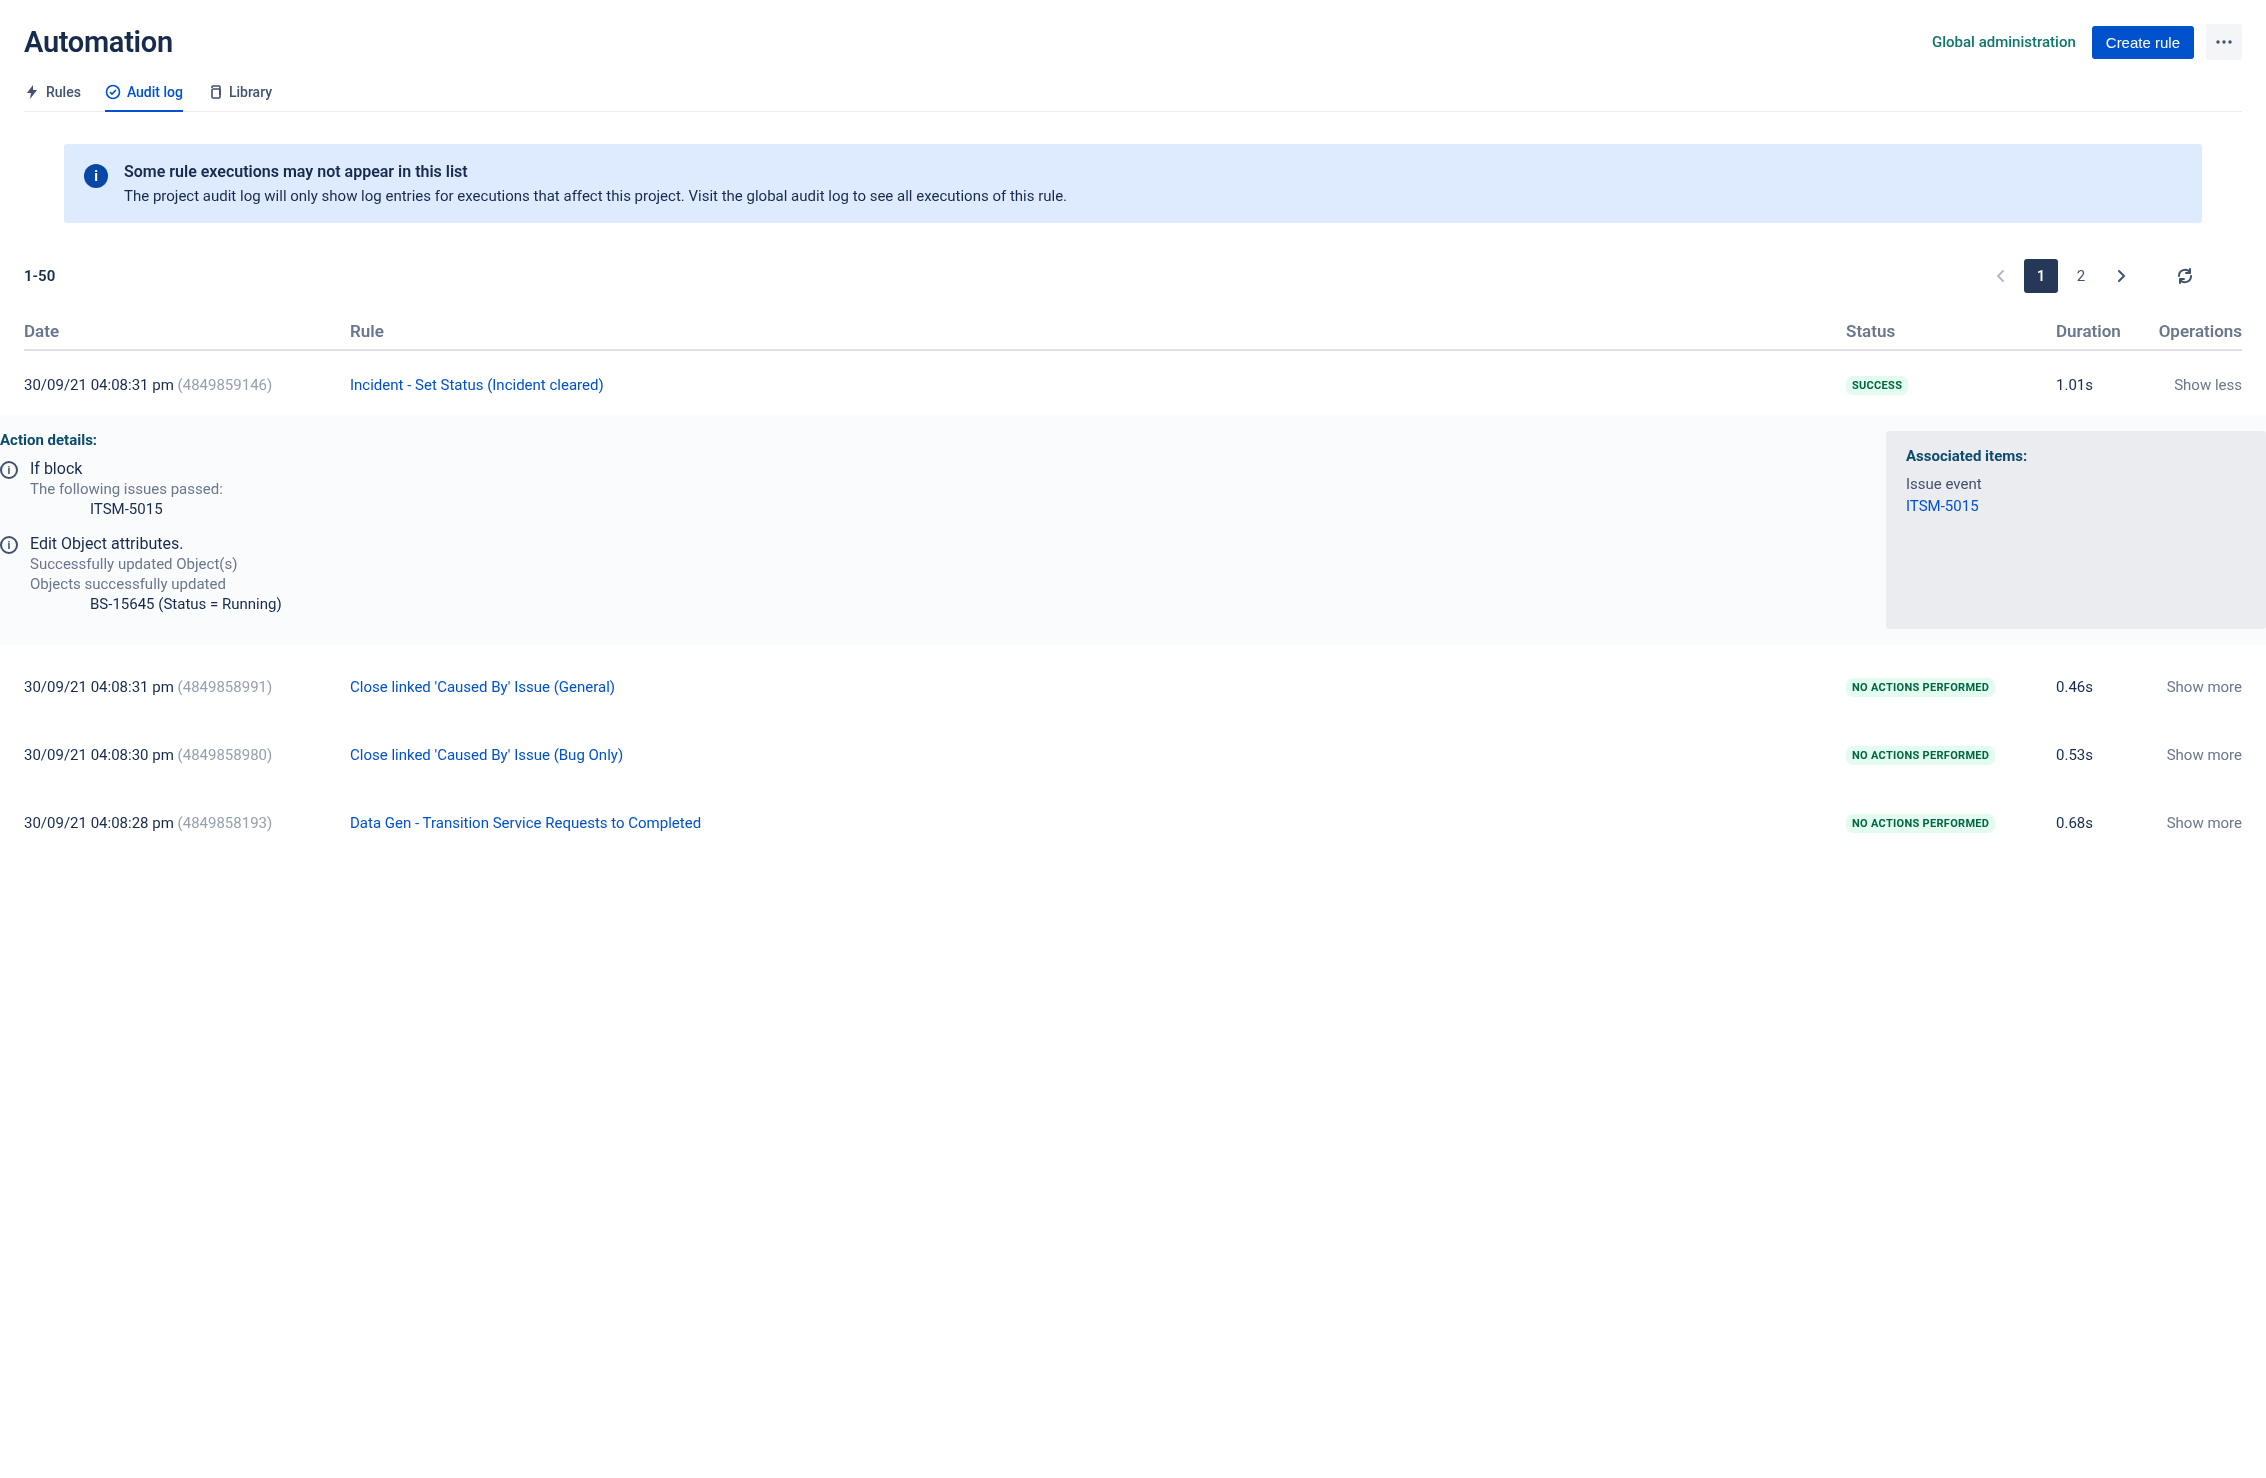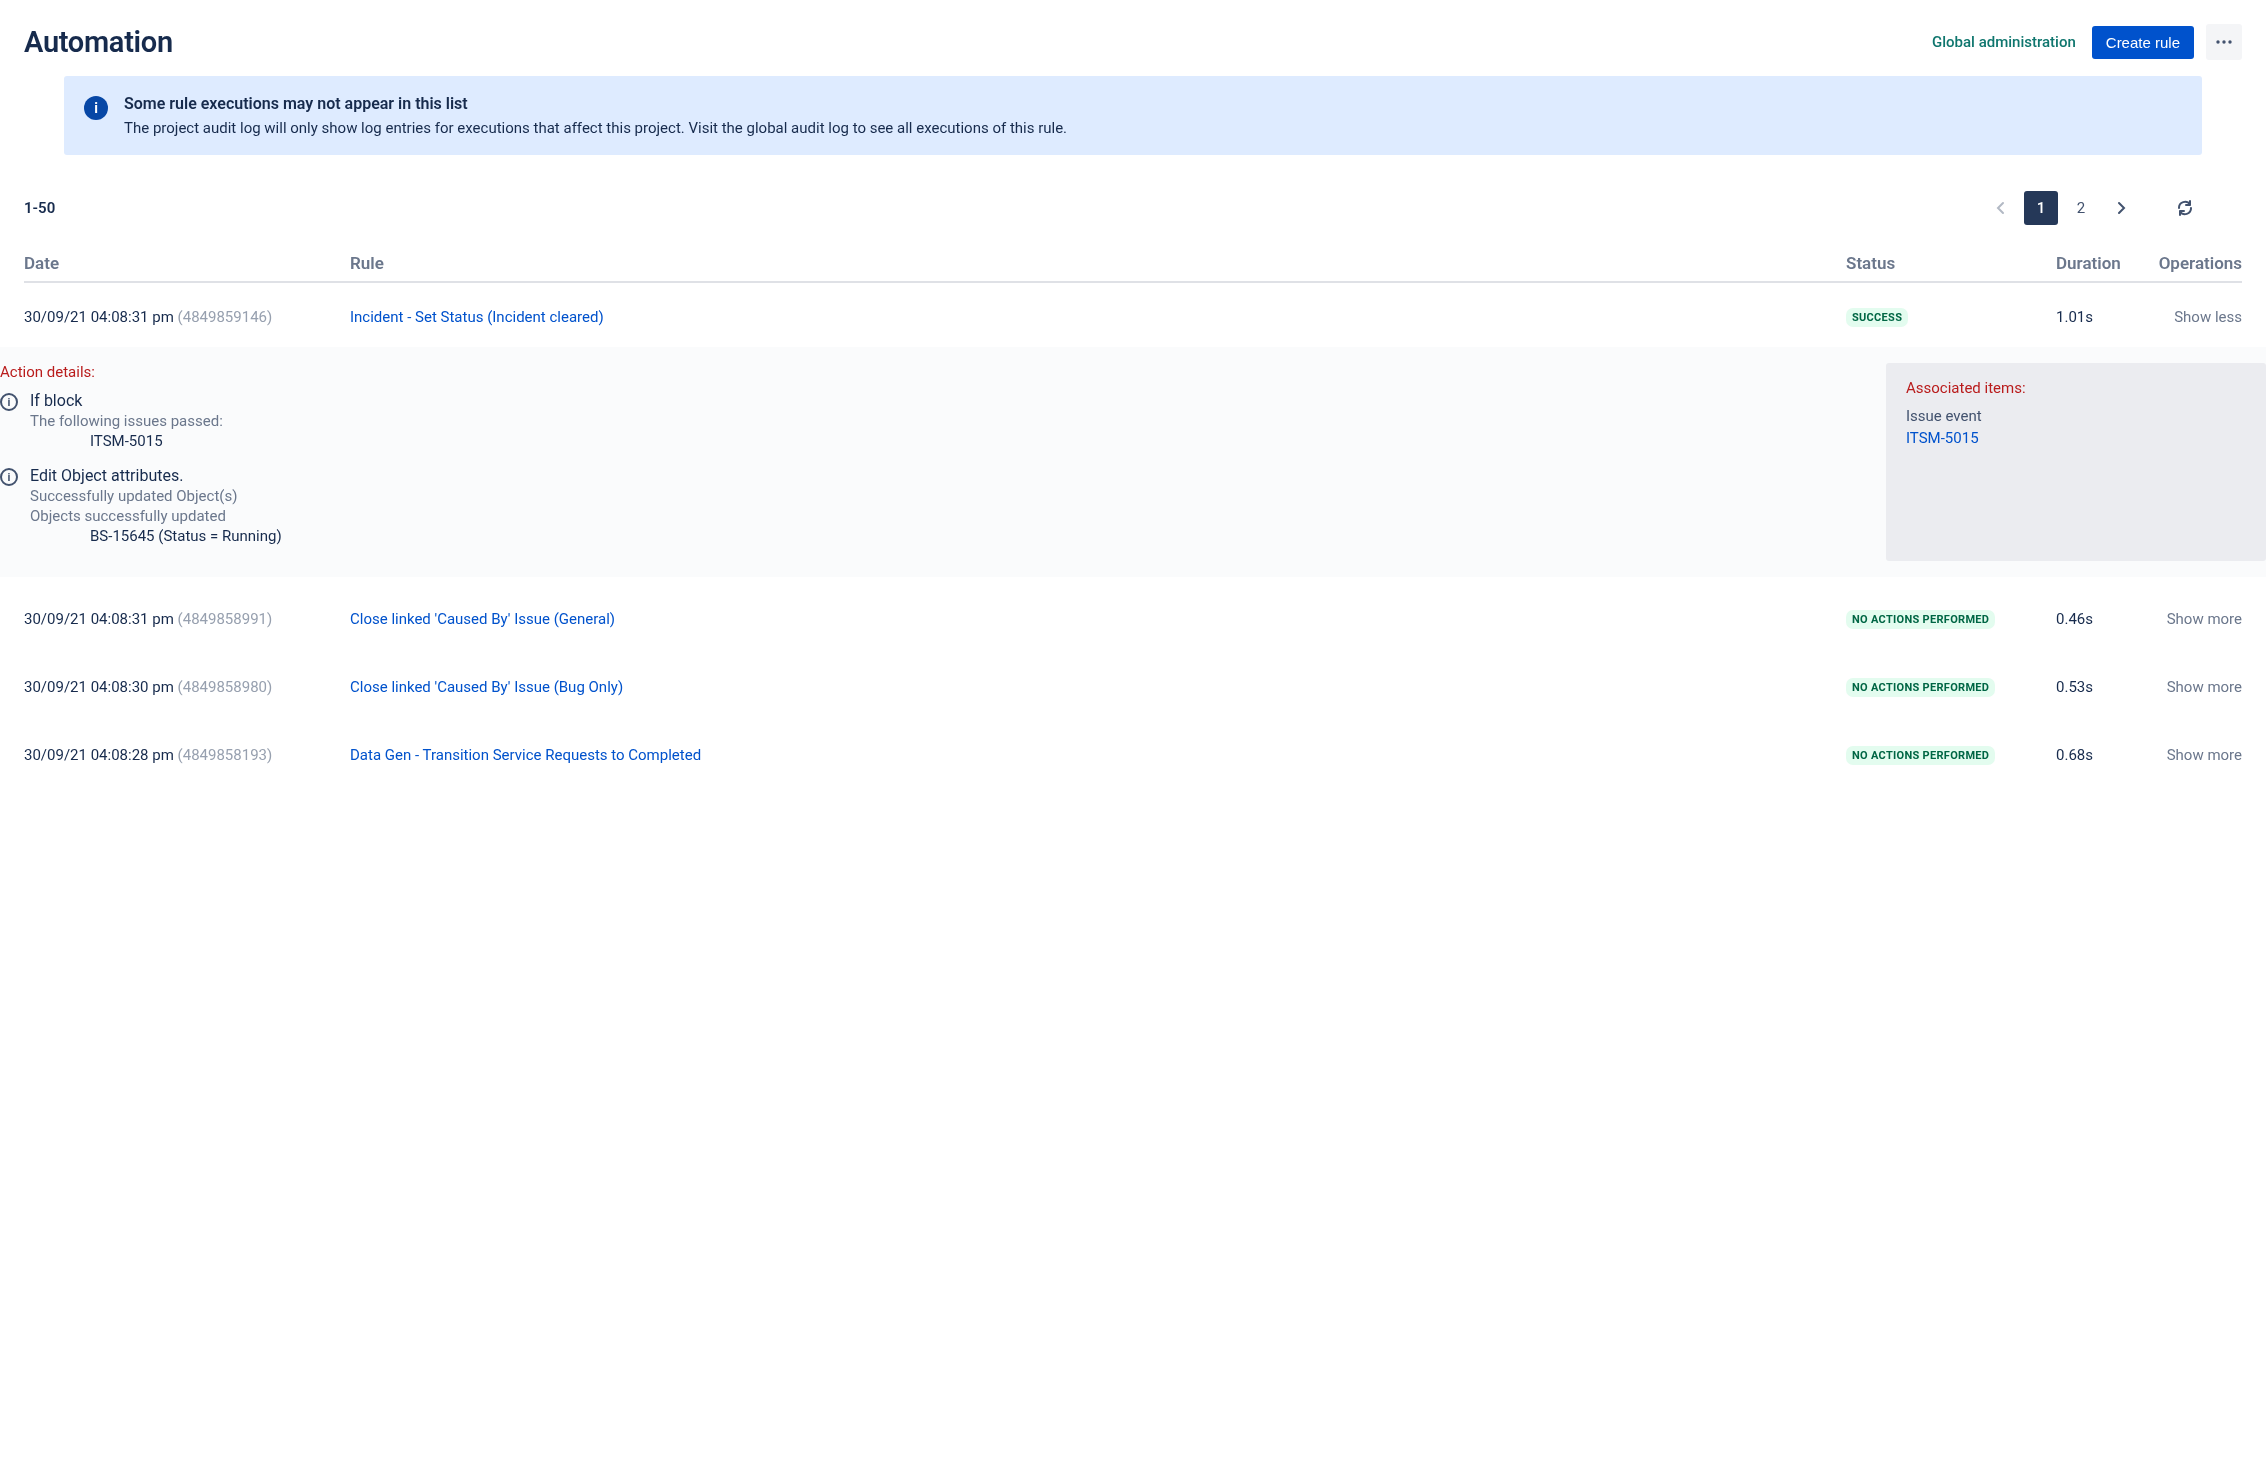--- a/index.html
+++ b/index.html
@@ -73,21 +73,21 @@
     .dur { color: #172B4D;}
 
     .badge { display: inline-block; font-size: 11px; font-weight: 700; letter-spacing: 0.3px; padding: 3px 6px; border-radius: 7px;}
     .badge-success { background: #E3FCEF; color: #006644;}
     .badge-noaction { background: #E3FCEF; color: #006644;}
 
     
     .detail-panel { background: #FAFBFC; display: flex; padding: 16px; gap: 16px; margin-bottom: 8px; margin-top: -4px; margin-left:-40px; margin-right:-40px;}
     .detail-left { flex: 1; }
     .detail-right { width: 380px; background: #EBECF0; padding: 16px 20px; border-radius: 3px;}
-    .detail-h { font-weight: 400; font-size: 15px; color: #b91c1c; margin-bottom: 10px;}
+    .detail-h { font-weight: 700; font-size: 15px; color: #0c4a6e; margin-bottom: 10px;}
 
     .action-item { display: flex; gap: 12px; margin-bottom: 16px;}
     .action-icon { width: 18px; height: 18px; border: 2px solid #42526E; border-radius: 50%; flex-shrink:0; display:flex; align-items:center; justify-content:center; font-size:11px; font-weight:700; color:#42526E; margin-top:2px;}
     .action-title { font-size: 16px; color: #172B4D; margin-bottom: 2px;}
     .action-sub { font-size: 15px; color: #6B778C; margin-bottom: 2px;}
     .action-indent { padding-left: 60px; font-size: 15px; color: #172B4D;}
 
     .assoc-label { color: #42526E; font-size: 15px; margin-bottom: 4px;}
     .assoc-link { color: #0052CC; font-size: 15px; cursor: pointer;}
 
@@ -106,20 +106,42 @@
       <button class="more-btn">
         <svg width="20" height="20" viewBox="0 0 20 20">
             <circle cx="4" cy="10" r="1.7" fill="#42526E"></circle>
             <circle cx="10" cy="10" r="1.7" fill="#42526E"></circle>
             <circle cx="16" cy="10" r="1.7" fill="#42526E"></circle>
           </svg>
       </button>
     </div>
   </div>
 
+  <div class="tabs">
+    <div class="tab">
+      <svg viewBox="0 0 16 16">
+          <path d="M9 1 L3 9 L7 9 L6 15 L13 6 L9 6 Z" fill="#42526E" stroke="none"></path>
+        </svg>
+      <span>Rules</span>
+    </div>
+    <div class="tab active">
+      <svg viewBox="0 0 16 16">
+          <circle cx="8" cy="8" r="6.5" stroke="#0052CC" stroke-width="1.6" fill="none"></circle>
+          <path d="M5 8 L7 10 L11 6" stroke="#0052CC" stroke-width="1.6" fill="none"></path>
+        </svg>
+      <span>Audit log</span>
+    </div>
+    <div class="tab">
+      <svg viewBox="0 0 16 16">
+          <rect x="5" y="5" width="8" height="9" rx="1" stroke="#42526E" stroke-width="1.6" fill="none"></rect>
+          <path d="M5 4 L5 3 Q5 2 6 2 L12 2 Q13 2 13 3 L13 11" stroke="#42526E" stroke-width="1.6" fill="none"></path>
+        </svg>
+      <span>Library</span>
+    </div>
+  </div>
 
   <div class="content-wrap">
     <div class="info-banner">
       <div class="info-icon">i</div>
       <div>
         <div class="info-title">Some rule executions may not appear in this list</div>
         <div class="info-body">The project audit log will only show log entries for executions that affect this project. Visit the global audit log to see all executions of this rule.</div>
       </div>
     </div>
 

